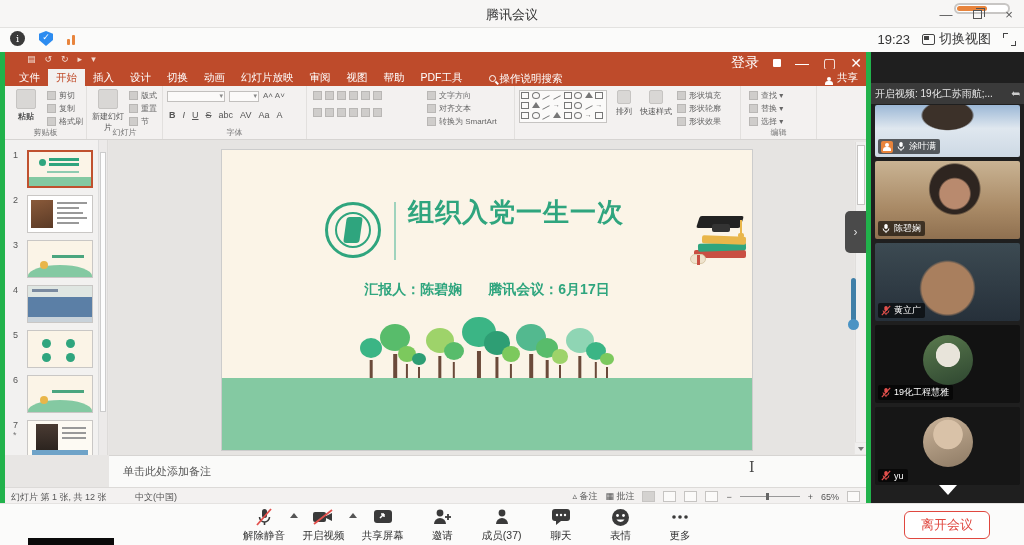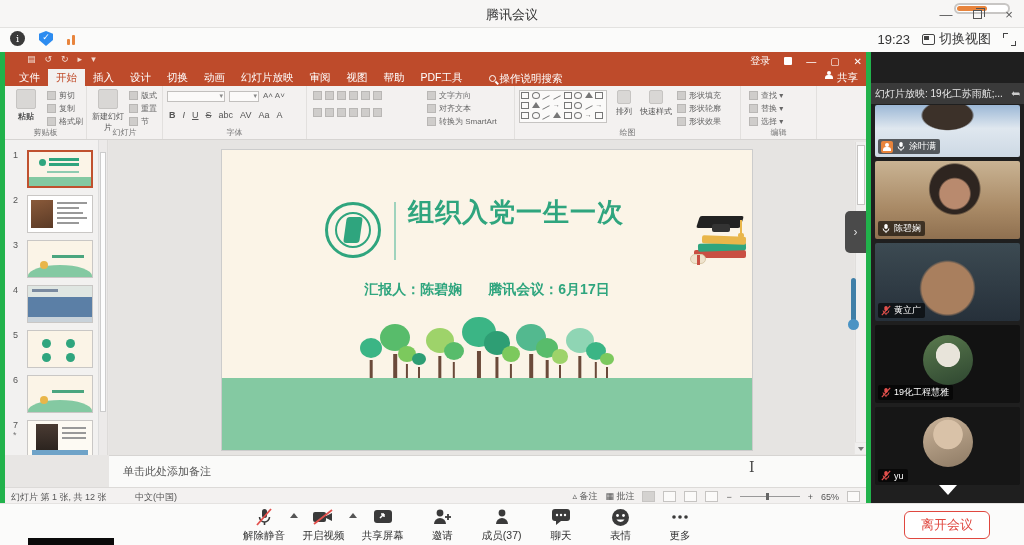--- a/index.html
+++ b/index.html
@@ -36,28 +36,28 @@
 
   
   .share-border-l { position:absolute; left:0; top:52px; width:5px; height:488px; background:#21b24b; z-index:5; }
   .share-border-r { position:absolute; left:866px; top:52px; width:5px; height:488px; background:#21b24b; z-index:5; }
 
   
   .ppt { position:absolute; left:5px; top:52px; width:861px; height:451px; background:#e8e6e4; }
   .ppt-titlebar { position:absolute; left:0; top:0; width:100%; height:17px; background:#be4b2b; color:#fff; }
   .qat { position:absolute; left:22px; top:2px; display:flex; gap:9px; font-size:9px; color:#f3d9cf; }
   .ppt-title { position:absolute; left:0; right:0; top:3px; text-align:center; font-size:10px; color:#fff; }
-  .ppt-tb-right { position:absolute; right:4px; top:2px; display:flex; gap:14px; font-size:10px; color:#fff; align-items:center; }
+  .ppt-tb-right { position:absolute; right:4px; top:2px; display:flex; gap:14px; font-size:14px; color:#fff; align-items:center; }
   .ppt-tabs { position:absolute; left:0; top:17px; width:100%; height:17px; background:#be4b2b; display:flex; align-items:stretch; padding-left:6px; }
   .ppt-tab { color:#fff; font-size:10.5px; padding:2px 8px 0 8px; cursor:default; white-space:nowrap; }
   .ppt-tab.active { background:#f3f1f0; color:#c14e2d; }
   .ppt-tab.search { display:flex; gap:4px; align-items:center; margin-left:10px; }
   .lens { width:7px; height:7px; border:1.5px solid #fff; border-radius:50%; position:relative; display:inline-block; }
   .lens:after { content:""; position:absolute; width:4px; height:1.5px; background:#fff; transform:rotate(45deg); left:5px; top:6px; }
-  .share-btn { position:absolute; right:8px; top:19px; color:#fff; font-size:10.5px; display:flex; gap:4px; align-items:flex-start; }
+  .share-btn { position:absolute; right:8px; top:19px; color:#fff; font-size:10.5px; display:flex; gap:4px; align-items:flex-end; }
   .person-glyph { width:8px; height:8px; position:relative; display:inline-block; }
   .person-glyph:before { content:""; position:absolute; left:2px; top:0; width:4px; height:4px; border-radius:50%; background:#fff; }
   .person-glyph:after { content:""; position:absolute; left:0; top:4px; width:8px; height:4px; border-radius:3px 3px 0 0; background:#fff; }
 
   
   .ribbon { position:absolute; left:0; top:34px; width:100%; height:54px; background:#f3f1f0; border-bottom:1px solid #d6d4d2; font-size:8px; color:#555; }
   .rgroup { position:absolute; top:0; height:53px; border-right:1px solid #e2e0de; }
   .rgroup .glabel { position:absolute; bottom:1px; left:0; right:0; text-align:center; font-size:8px; color:#777; }
   .bigbtn { position:absolute; top:3px; width:34px; text-align:center; color:#555; }
   .bigbtn .bicon { width:20px; height:20px; margin:0 auto 2px auto; background:#d9d7d5; border:1px solid #c6c4c2; border-radius:2px; }
@@ -340,21 +340,20 @@
           <div class="smallrow" style="left: 120px; top: 17px;">
             <span class="sicon"></span>
             <span>对齐文本</span>
           </div>
           <div class="smallrow" style="left: 120px; top: 30px;">
             <span class="sicon"></span>
             <span>转换为 SmartArt</span>
           </div>
         </div>
         <div class="rgroup" style="left: 510px; width: 226px;">
-          <div class="glabel">绘图</div>
           <div class="shapebox" style="left: 4px; top: 4px; width: 88px; height: 33px;">
             <span class="shp sq"></span>
             <span class="shp ci"></span>
             <span class="shp ln"></span>
             <span class="shp ln"></span>
             <span class="shp sq"></span>
             <span class="shp ci"></span>
             <span class="shp tr"></span>
             <span class="shp sq"></span>
             <span class="shp sq"></span>
@@ -603,21 +602,21 @@
           </span>
         <span>+</span>
         <span>65%</span>
         <span class="viewbox"></span>
       </div>
     </div>
   </div>
 
   <div class="sidebar">
     <div class="speaking">
-      <span class="txt">幻灯片放映: 19化工苏雨航;...</span>
+      <span class="txt">开启视频: 19化工苏雨航;...</span>
       <span class="arr">➦</span>
     </div>
     <div id="tiles">
         <div class="tile" style="top: 53px; height: 52px; background: radial-gradient(at 50% 20%, rgb(60, 49, 41) 0px, rgb(60, 49, 41) 24%, transparent 26%), linear-gradient(rgb(156, 184, 214) 0%, rgb(223, 231, 239) 45%, rgb(205, 217, 228) 100%);">
           <div class="nameplate">
             <span class="badge-host"></span>
             <svg class="mic" viewBox="0 0 12 13">
               <rect x="4" y="1" width="4" height="6" rx="2" fill="#ffffff"></rect>
               <path d="M2.5 6.5 a3.5 3.5 0 0 0 7 0" fill="none" stroke="#ffffff" stroke-width="1.2"></path>
               <line x1="6" y1="10" x2="6" y2="12" stroke="#ffffff" stroke-width="1.2"></line>

